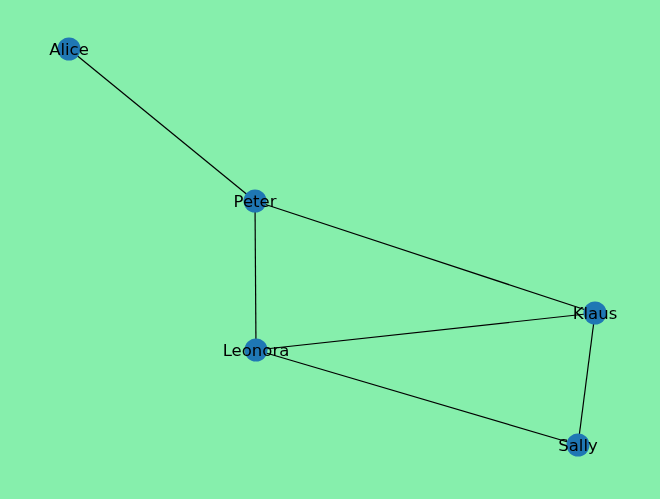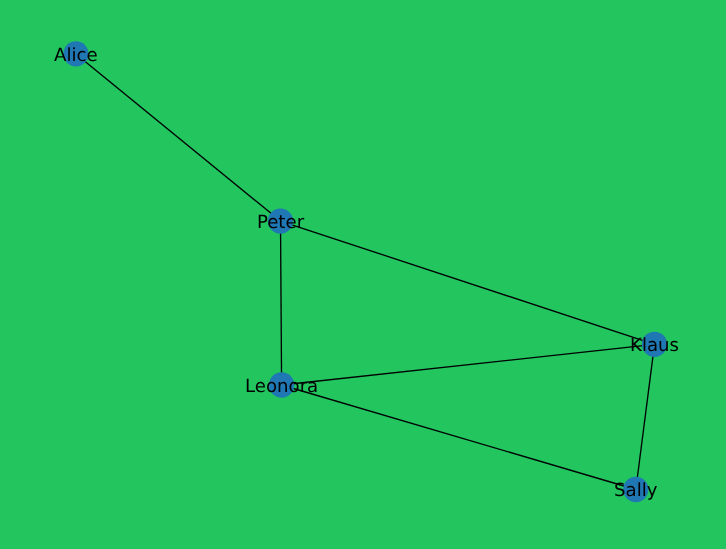--- a/index.html
+++ b/index.html
@@ -4,21 +4,21 @@
 <style>
   html, body {
     margin: 0;
     padding: 0;
     background: #ffffff;
   }
   .figure {
     position: relative;
     width: 660px;
     height: 499px;
-    background: #22c55e;
+    background: #86efac;
     overflow: hidden;
   }
   .figure svg {
     position: absolute;
     top: 0;
     left: 0;
     display: block;
   }
   .node-label {
     font-family: "DejaVu Sans", sans-serif;

